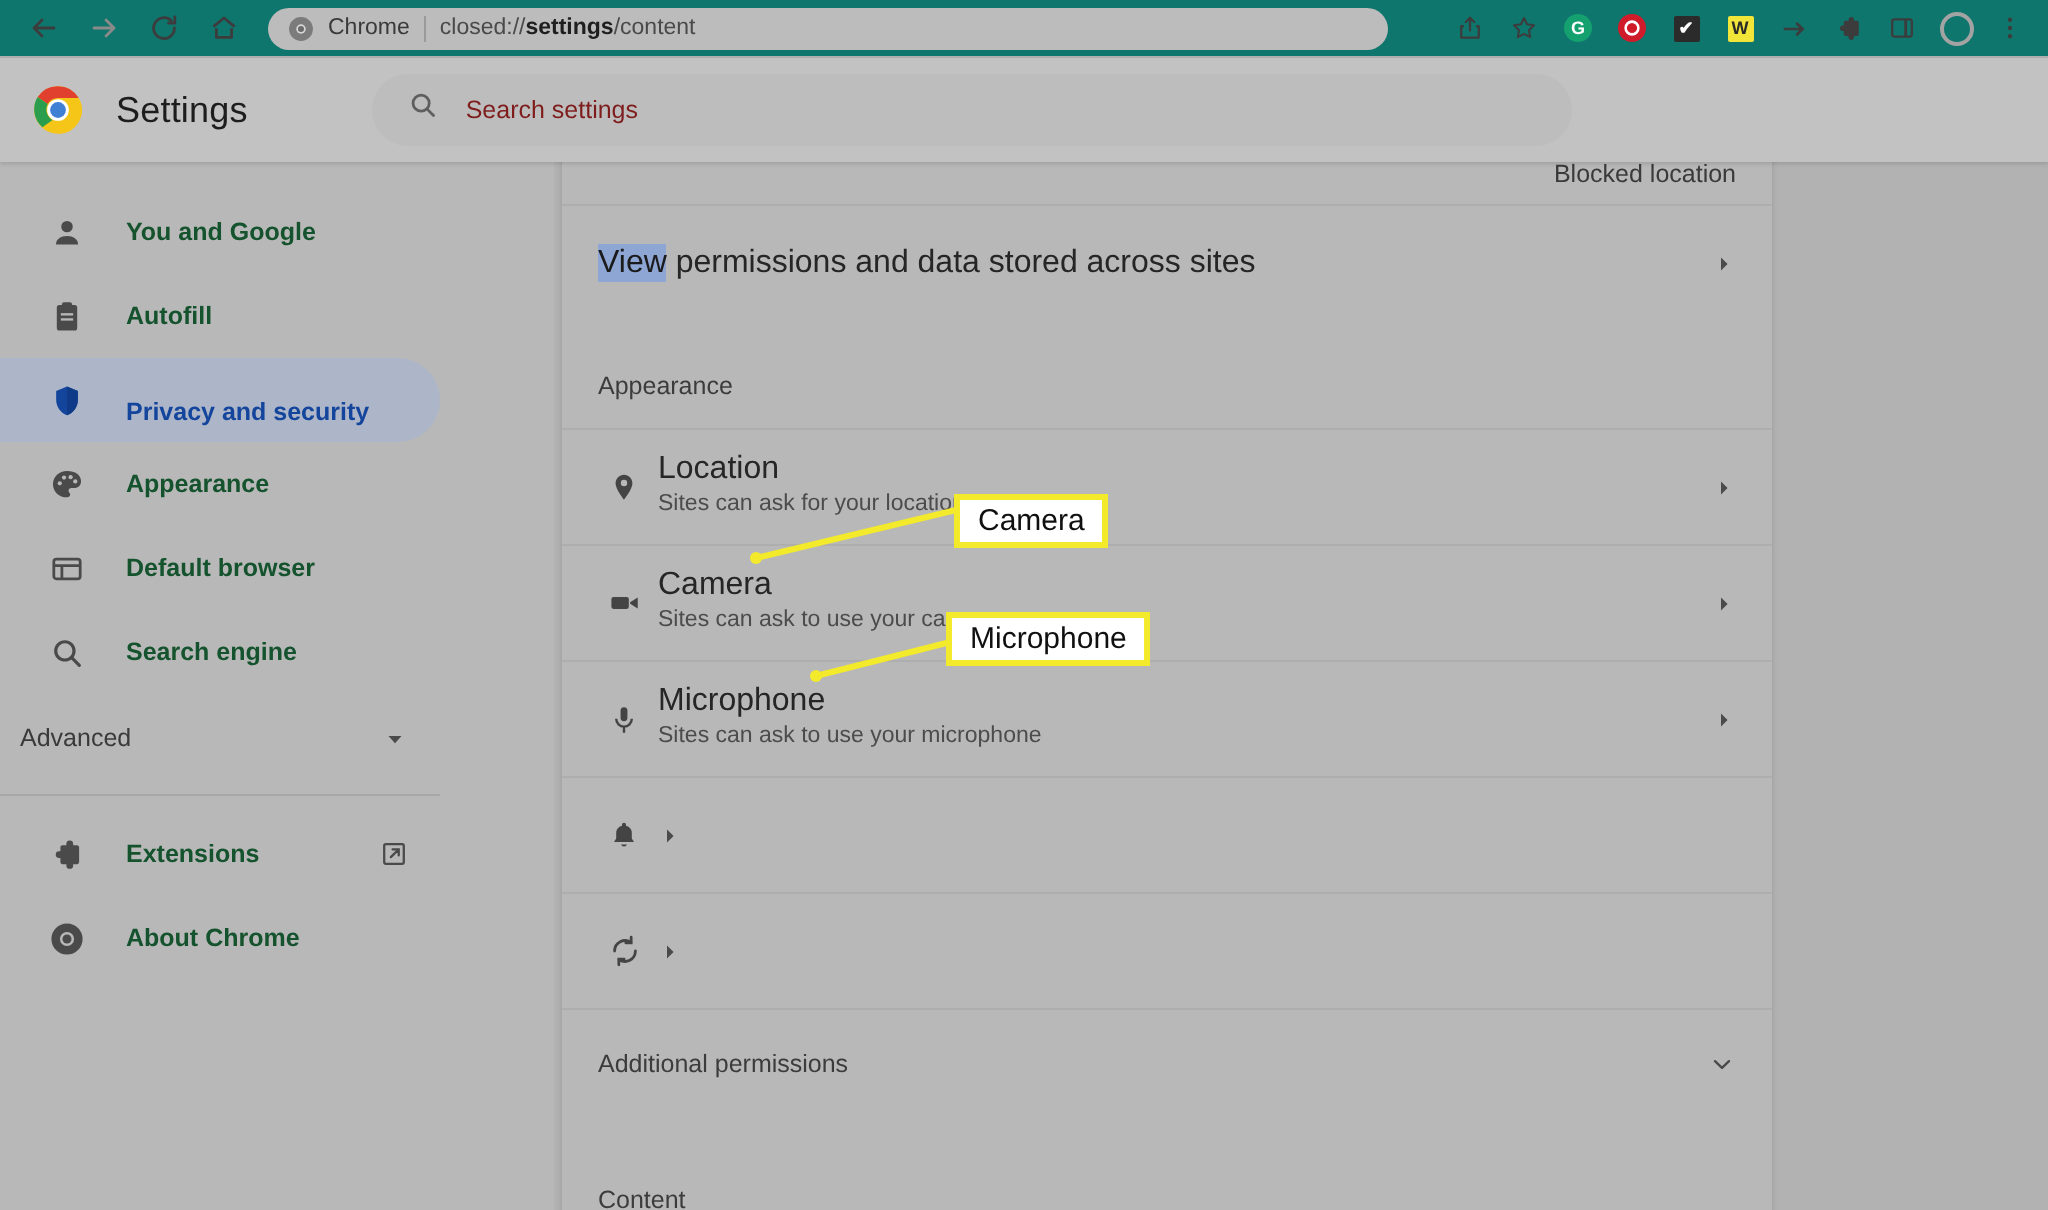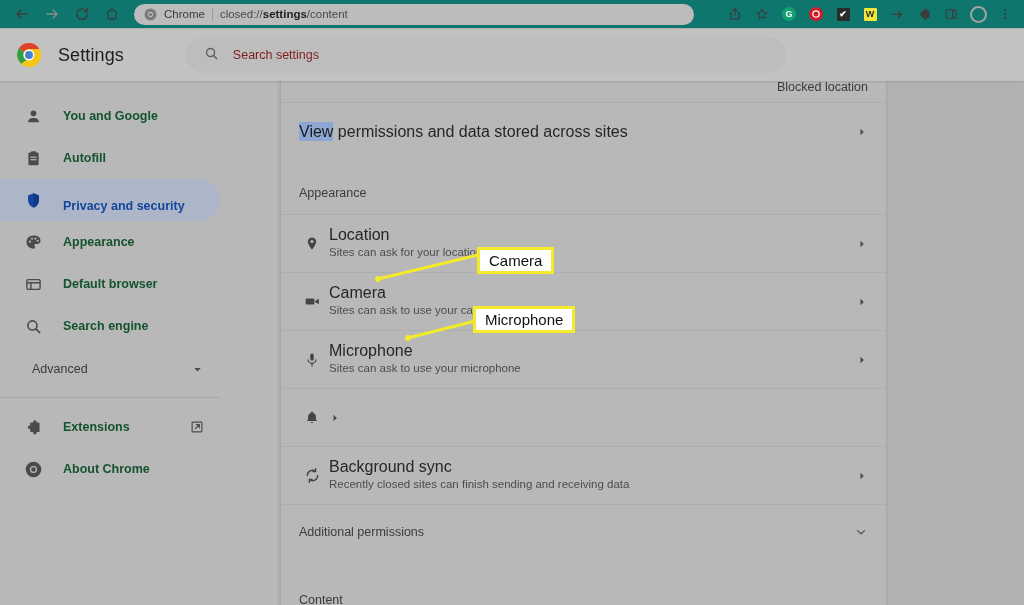--- a/index.html
+++ b/index.html
@@ -75,21 +75,21 @@
   }
   .side-item .lbl { font-size: 12.5px; color: #14532d; font-weight: bold; }
   .side-item.active { background: #adb6c8; }
   .side-item.active .lbl { color: #14459c; font-weight: bold; margin-top: 12px; }
   .side-item.active .ico { color: #14459c; }
   .side-item .ico { width: 18px; display: flex; align-items: center; justify-content: center; color: #4a4a4a; }
   .side-item .trail { position: absolute; right: 16px; color: #4a4a4a; display: flex; }
 
   .side-adv {
     height: 44px; display: flex; align-items: center;
-    padding-left: 32px; padding-right: 16px; margin-right: 57px;
+    padding-left: 10px; padding-right: 16px; margin-right: 57px;
   }
   .side-adv .lbl { font-size: 12.5px; color: #3a3a3a; }
   .side-adv .chev { margin-left: auto; color: #4a4a4a; display: flex; }
   .side-div { height: 1px; background: #a8a8a8; margin: 6px 57px 8px 0; }
 
   
   .content-wrap {
     position: absolute; top: 81px; left: 277px; width: 747px; height: 524px;
     overflow: hidden;
   }
@@ -450,24 +450,20 @@
 
       <div class="row">
         <span class="rico">
           <svg width="17" height="17" viewBox="0 0 16 16" fill="none" stroke="currentColor" stroke-width="1.3" stroke-linecap="round">
               <path d="M3.1 8a4.9 4.9 0 0 1 7.7-4"></path>
               <path d="M12.9 8a4.9 4.9 0 0 1-7.7 4"></path>
               <path d="M10.9 1.5v2.7H8.4"></path>
               <path d="M5.1 14.5v-2.7h2.5"></path>
             </svg>
         </span>
-        <div class="rtxt">
-          <div class="rtitle">Background sync</div>
-          <div class="rsub">Recently closed sites can finish sending and receiving data</div>
-        </div>
         <span class="rarrow">
           <svg width="12" height="12" viewBox="0 0 16 16" fill="currentColor">
               <path d="M6 3.6 10.4 8 6 12.4z"></path>
             </svg>
         </span>
       </div>
 
       <div class="sec-head with-chev">
         <span>Additional permissions</span>
         <span class="chev">

